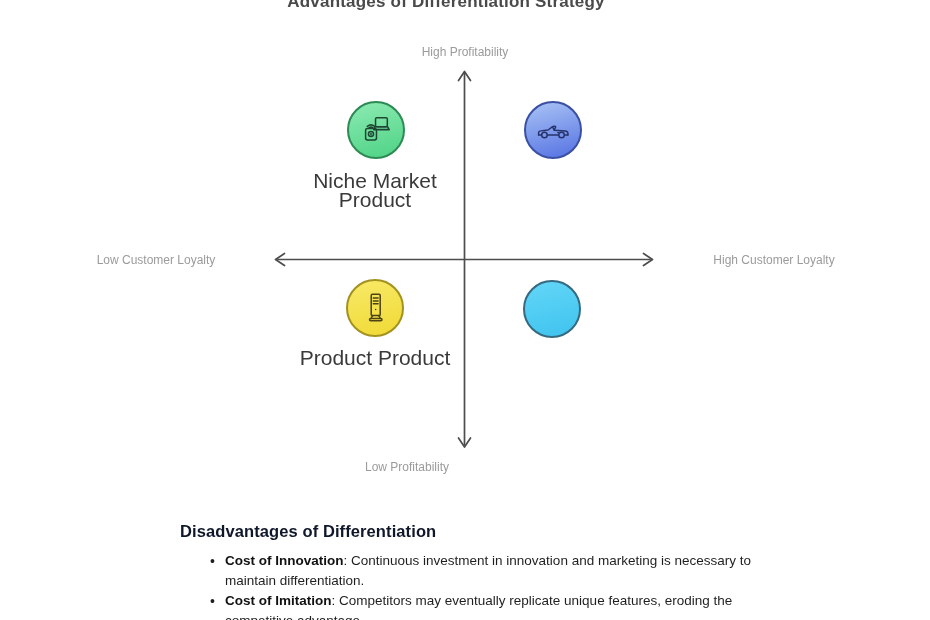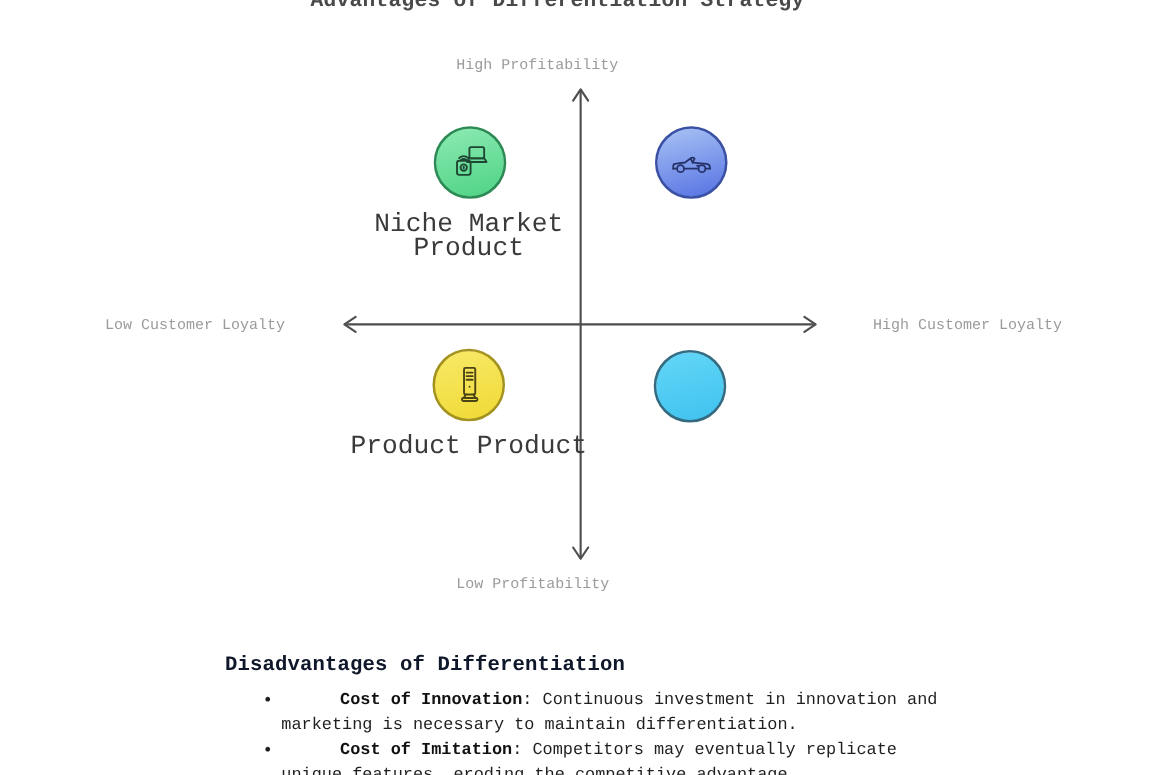--- a/index.html
+++ b/index.html
@@ -1,28 +1,28 @@
 <!DOCTYPE html>
 <html><head>
 <meta charset="utf-8">
 <style>
   html,body{margin:0;padding:0;background:#fff;}
   .stage{
     position:relative;width:892px;height:620px;background:#ffffff;
-    overflow:hidden;font-family:Liberation Mono, monospace;
+    overflow:hidden;font-family:Liberation Sans, sans-serif;
   }
   .title{
     position:absolute;top:-7px;left:0;width:100%;text-align:center;
     font-size:17px;line-height:18px;font-weight:600;color:#4a4a4a;letter-spacing:.2px;
   }
   .axes{position:absolute;left:0;top:0;}
   .axis-label{
     position:absolute;font-size:12px;color:#9b9b9b;line-height:14px;
   }
-  .axis-label.top{left:365px;top:45px;width:200px;text-align:left;}
+  .axis-label.top{left:365px;top:45px;width:200px;text-align:center;}
   .axis-label.bottom{left:365px;top:460px;width:200px;text-align:left;}
   .axis-label.left{left:46px;top:253px;width:220px;text-align:center;}
   .axis-label.right{left:664px;top:253px;width:220px;text-align:center;}
   .circle{
     position:absolute;width:54px;height:54px;border-radius:50%;
     border:2px solid #555;display:flex;align-items:center;justify-content:center;
     box-sizing:content-box;
   }
   .c-niche{left:347px;top:101px;}
   .c-premium{left:524px;top:101px;}
@@ -41,21 +41,21 @@
     font-size:16.5px;line-height:19px;font-weight:700;color:#0f172a;letter-spacing:.1px;
   }
   .disadv-list{
     position:absolute;left:210px;top:551px;margin:0;padding:0;list-style:none;
     width:545px;font-size:13.5px;line-height:20px;color:#1f1f1f;
   }
   .disadv-list li{position:relative;padding-left:15px;}
   .disadv-list li::before{
     content:"\2022";position:absolute;left:0;top:0;color:#1f1f1f;font-size:14px;
   }
-  .disadv-list b{color:#111;margin-left:47px;}
+  .disadv-list b{color:#111;}
 </style>
 </head>
 <body>
 
 <div class="stage">
 
   <div class="title">Advantages of Differentiation Strategy</div>
 
   <svg class="axes" width="930" height="620" viewBox="0 0 930 620">
     <g fill="none" stroke="#4d4d4d" stroke-width="1.7" stroke-linecap="round" stroke-linejoin="round">

